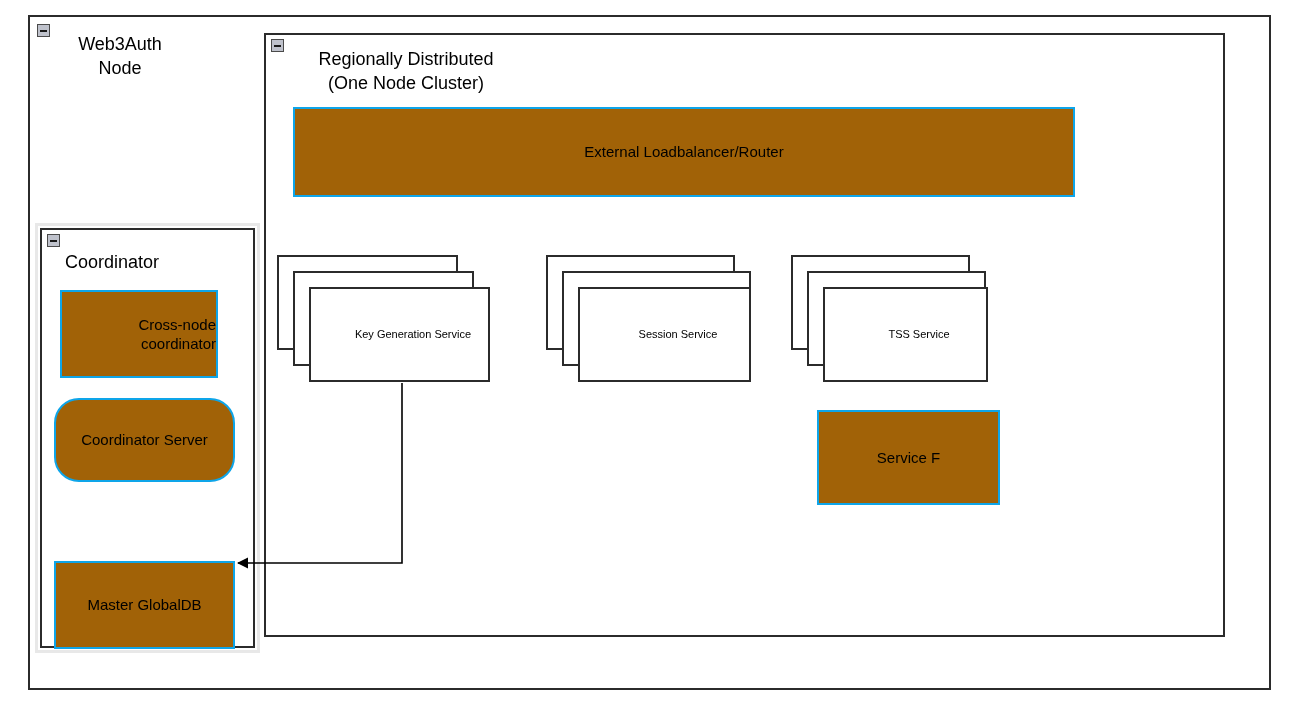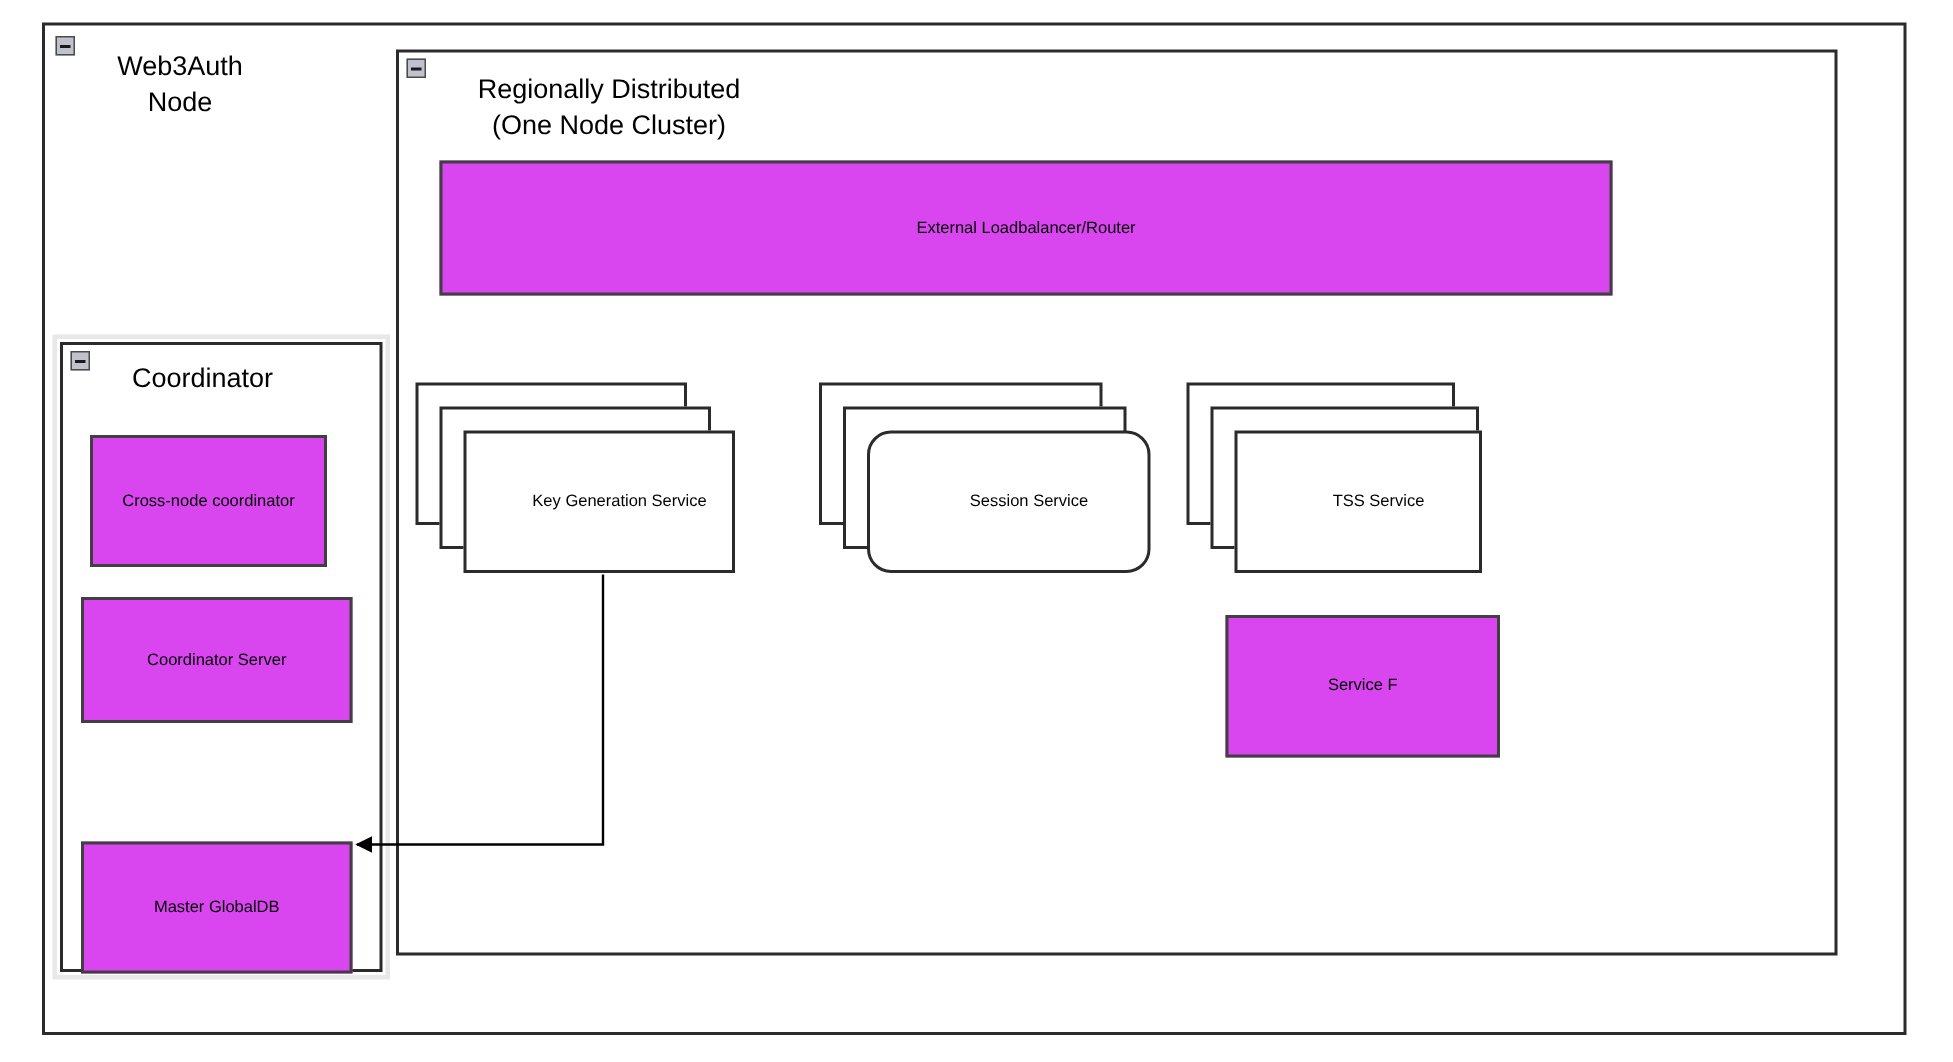--- a/index.html
+++ b/index.html
@@ -32,28 +32,28 @@
   
   .group-halo {
     border: 2px solid #2b2b2b;
     background: #ffffff;
     outline: 3px solid #e8e8e8;
     outline-offset: 2px;
   }
 
   
   .node {
-    border: 2px solid #404040;
-    background: #d946ef;
+    border: 2px solid #0ea5e9;
+    background: #a16207;
     display: flex;
     align-items: center;
     justify-content: center;
     text-align: center;
     line-height: 1.3;
-    font-size: 11px;
+    font-size: 15px;
     color: #000;
   }
 
   
   .stack { position: absolute; }
   .stack .layer {
     position: absolute;
     border: 2px solid #2b2b2b;
     background: #ffffff;
     box-sizing: border-box;
@@ -135,42 +135,42 @@
   <div class="stack" style="left:277px; top:255px; width:214px; height:128px;">
     <div class="layer" style="left:0px; top:0px; width:181px; height:95px;"></div>
     <div class="layer" style="left:16px; top:16px; width:181px; height:95px;"></div>
     <div class="front" style="left:32px; top:32px; width:181px; height:95px;">Key Generation
 Service</div>
   </div>
 
   <div class="stack" style="left:546px; top:255px; width:222px; height:128px;">
     <div class="layer" style="left:0px; top:0px; width:189px; height:95px;"></div>
     <div class="layer" style="left:16px; top:16px; width:189px; height:95px;"></div>
-    <div class="front" style="left:32px; top:32px; width:189px; height:95px;border-radius:16px;">Session Service</div>
+    <div class="front" style="left:32px; top:32px; width:173px; height:95px;">Session Service</div>
   </div>
 
   <div class="stack" style="left:791px; top:255px; width:211px; height:128px;">
     <div class="layer" style="left:0px; top:0px; width:179px; height:95px;"></div>
     <div class="layer" style="left:16px; top:16px; width:179px; height:95px;"></div>
     <div class="front" style="left:32px; top:32px; width:165px; height:95px;">TSS Service</div>
   </div>
 
 
   <div class="abs node" style="left:817px; top:410px; width:183px; height:95px;text-align:center;">Service F</div>
 
   <div class="abs group-halo" style="left:40px; top:228px; width:215px; height:420px;"></div>
 
   <div class="collapse-icon" style="left:47px; top:234px;"></div>
 
-  <div class="group-title" style="left:65px; top:240px; width:140px; text-align:center;">Coordinator</div>
+  <div class="group-title" style="left:65px; top:250px; width:140px; text-align:left;">Coordinator</div>
 
   <div class="abs node" style="left:60px; top:290px; width:158px; height:88px;text-align:right;">Cross-node
 coordinator</div>
 
-  <div class="abs node" style="left:54px; top:398px; width:181px; height:84px;">Coordinator Server</div>
+  <div class="abs node" style="left:54px; top:398px; width:181px; height:84px;border-radius:25px;">Coordinator Server</div>
 
   <div class="abs node" style="left:54px; top:545px; width:181px; height:88px;margin-top:16px;">Master GlobalDB</div>
 
   <svg id="connectors" viewBox="0 0 1302 708" xmlns="http://www.w3.org/2000/svg">
     <defs>
       <marker id="arrow-end" viewBox="0 0 10 10" refX="9" refY="5" markerWidth="7" markerHeight="7" orient="auto-start-reverse">
         <path d="M 0 0 L 10 5 L 0 10 z" fill="#000000"></path>
       </marker>
     </defs>
 

